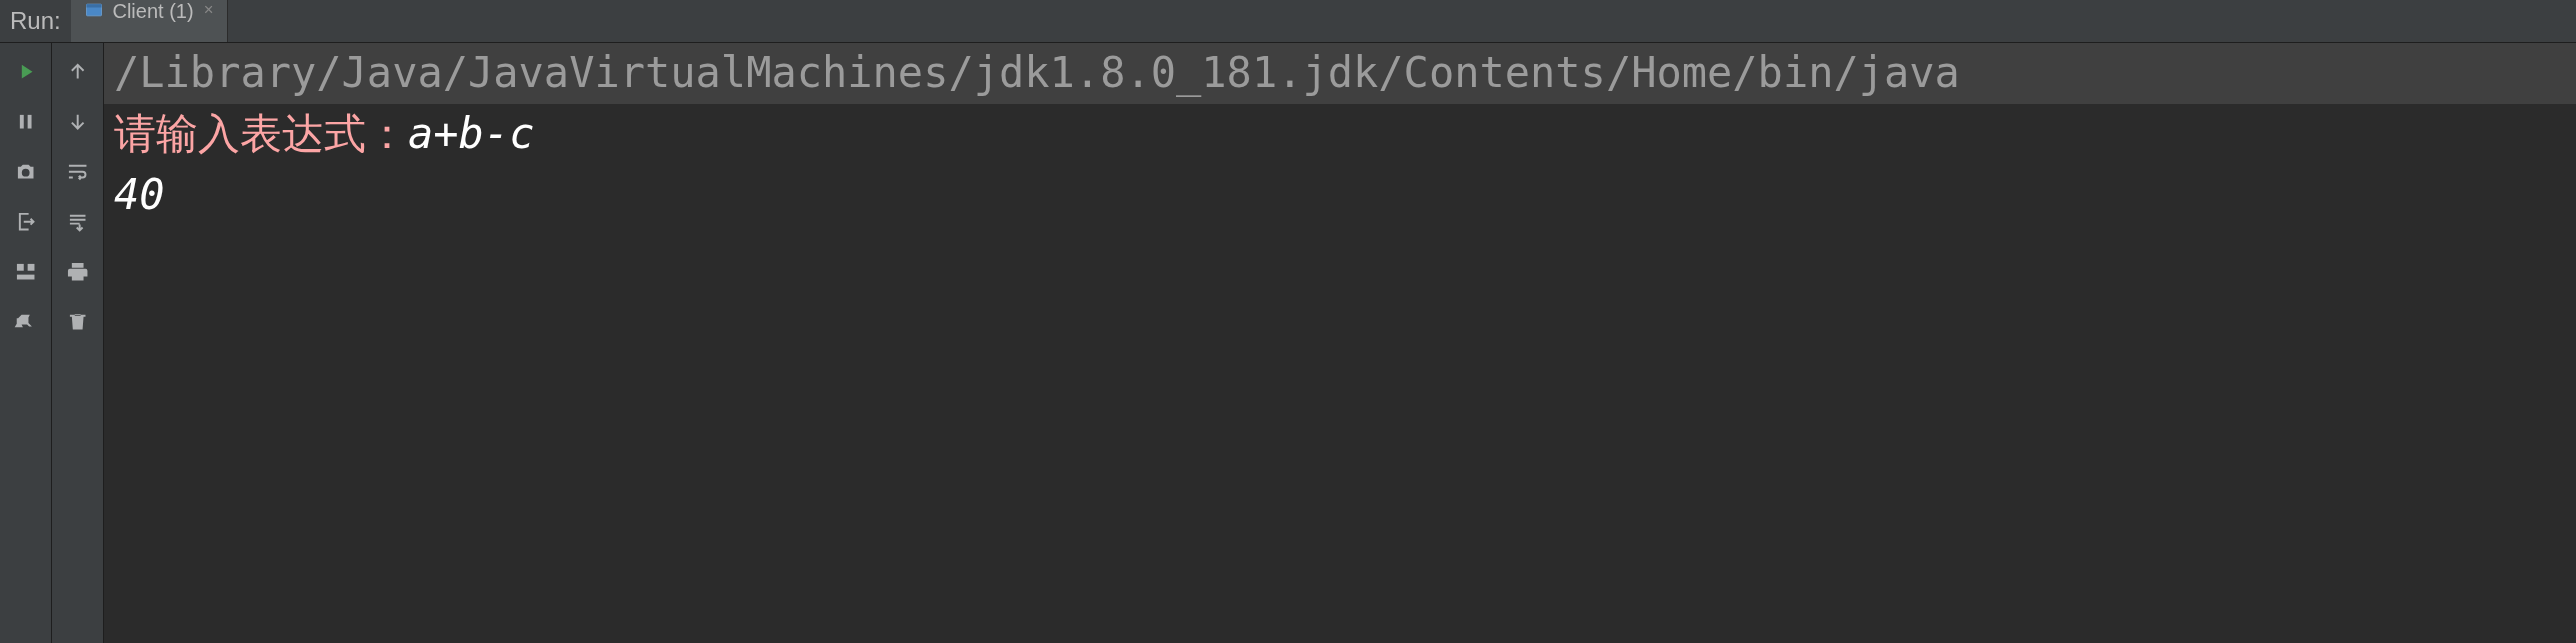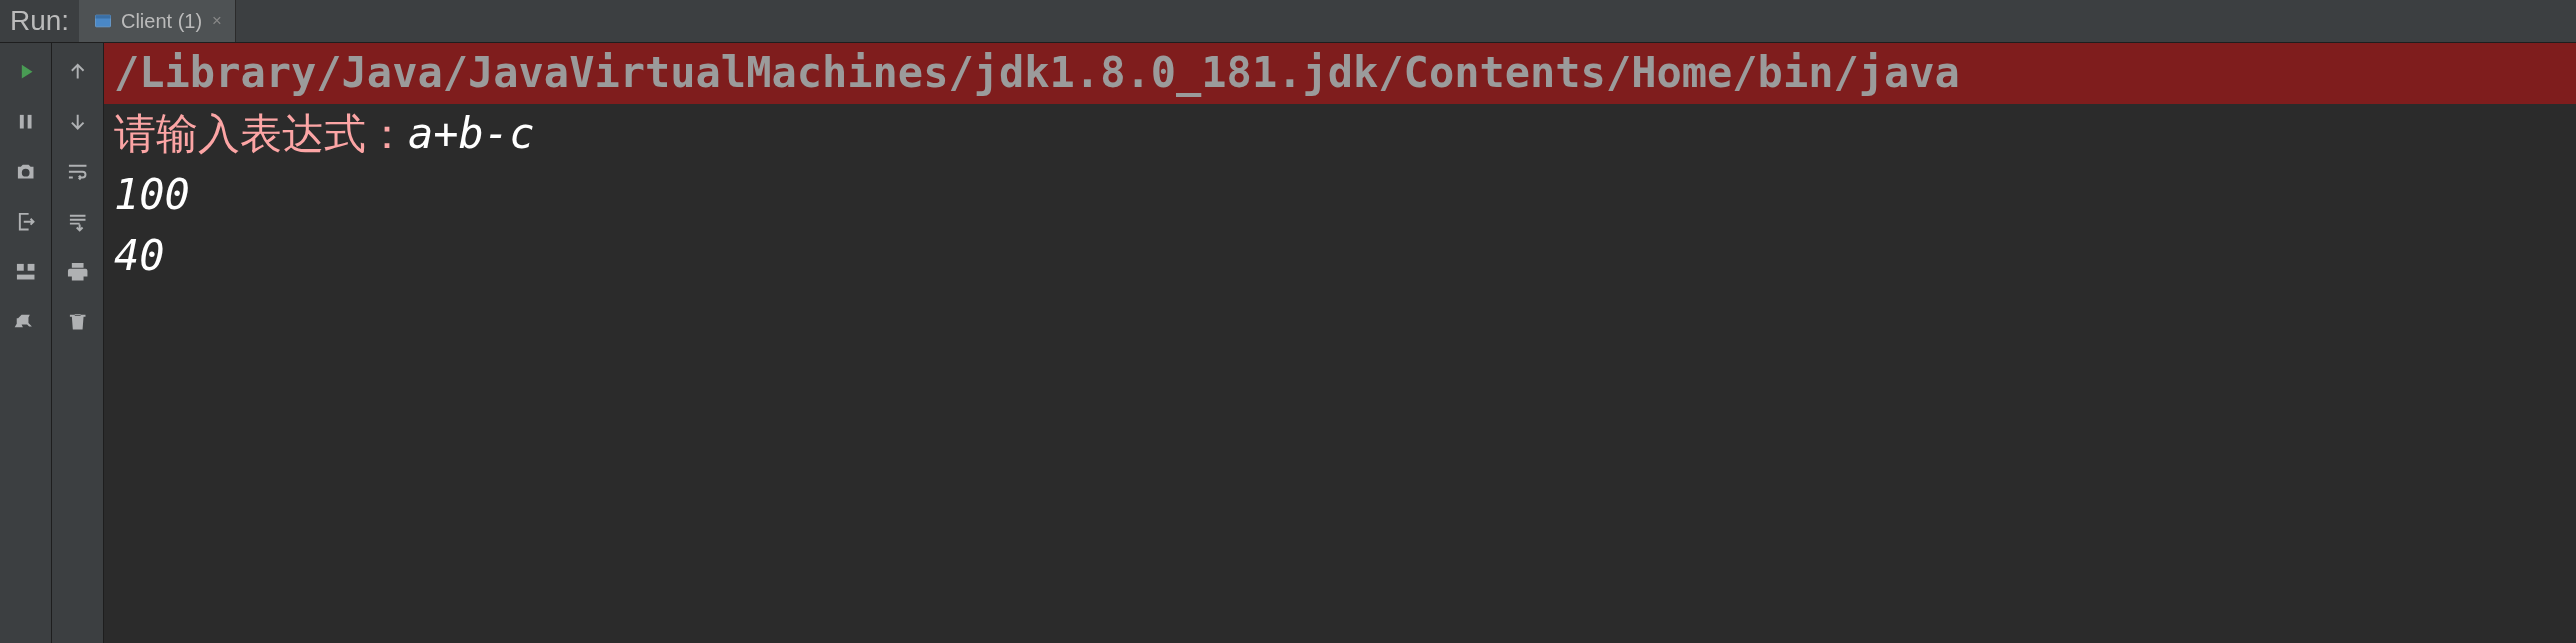--- a/index.html
+++ b/index.html
@@ -23,27 +23,26 @@
       height: 43px;
       background: #3c3f41;
       border-bottom: 0.8px solid #1e1e1e;
       display: flex;
       align-items: center;
       padding: 0;
     }
     
     .run-label {
       color: #bbbbbb;
-      font-size: 28px;
+      font-size: 24px;
       padding: 0 10px;
     }
     
     .tab {
       display: flex;
-      align-items: center;
       height: 100%;
       padding: 0 13.4px;
       background: #4e5254;
       border-right: 0.8px solid #2b2b2b;
       color: #bbbbbb;
       font-size: 20px;
       cursor: pointer;
     }
     
     .tab-icon {
@@ -114,24 +113,23 @@
       overflow: hidden;
       padding: 0;
     }
     
     .console-line {
       white-space: nowrap;
       padding: 0 10px 0 10px;
     }
     
     .cmd-line {
-      background: #7f1d1d;
+      background: #404040;
       color: #9b9b9b;
       white-space: nowrap;
-      font-weight: bold;
     }
     
     .normal-text {
       color: #fca5a5;
     }
     
     .user-input {
       color: #ffffff;
       font-style: italic;
     }
@@ -223,19 +221,18 @@
           <path d="M6 7h12l-1 13H7L6 7zm3-3h6v2H9V4zM4 7h16v-2H4v2z"></path>
         </svg>
     </div>
   </div>
 
   <div class="console">
     <div class="console-line cmd-line">/Library/Java/JavaVirtualMachines/jdk1.8.0_181.jdk/Contents/Home/bin/java</div>
     <div class="console-line">
       <span class="normal-text">请输入表达式：</span><span class="user-input">a+b-c</span>
     </div>
-    <div class="console-line user-input">100</div>
     <div class="console-line user-input">40</div>
     <div class="console-line">&nbsp;</div>
   </div>
 
 </div>
 
 
 </body></html>

